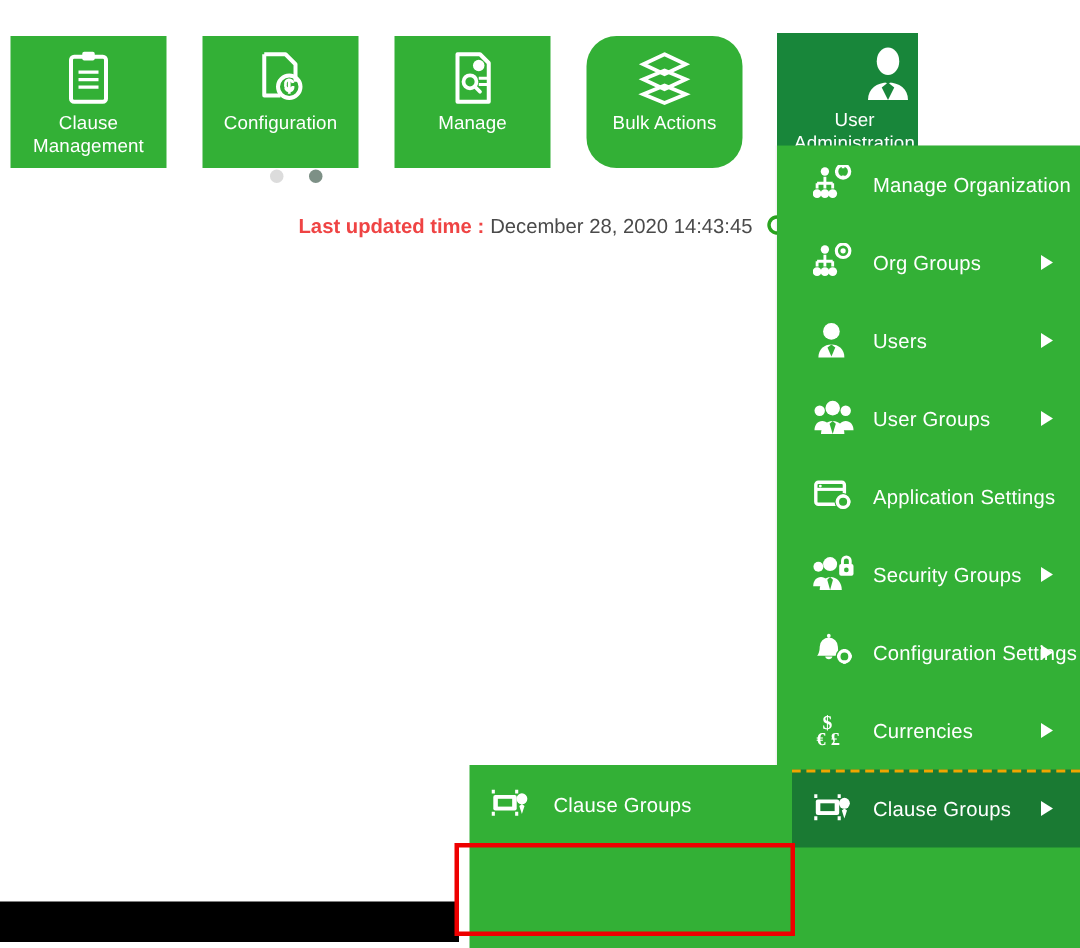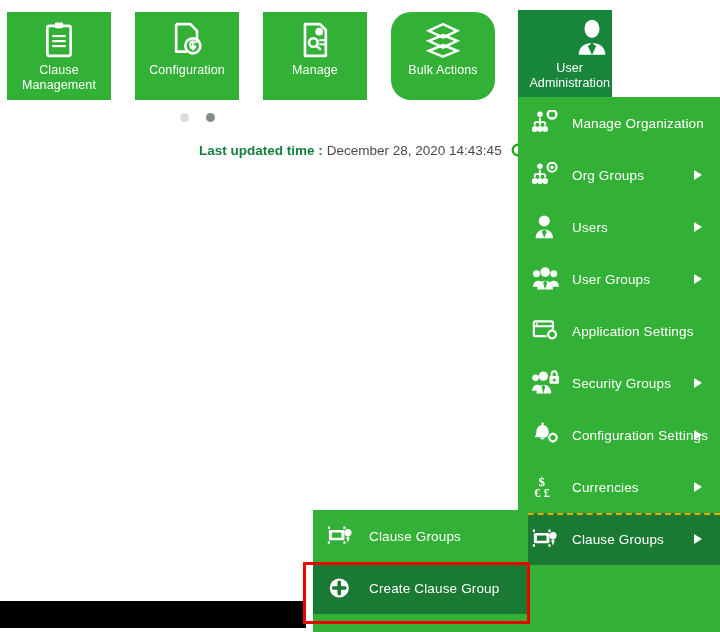--- a/index.html
+++ b/index.html
@@ -5,21 +5,21 @@
   * { box-sizing: border-box; margin: 0; padding: 0; }
   html, body {
     width: 720px; height: 632px;
     background: #ffffff;
     font-family: "Liberation Sans", sans-serif;
     overflow: hidden;
   }
   #root { position: relative; width: 720px; height: 632px; background: #fff; }
 
   
-  .tilebar { position: absolute; left: 0; top: 4px; width: 720px; height: 90px; }
+  .tilebar { position: absolute; left: 0; top: 16px; width: 720px; height: 90px; }
   .tile {
     position: absolute; top: 8px; width: 104px; height: 88px;
     background: #33B036; color: #ffffff;
     display: flex; flex-direction: column; align-items: center; justify-content: flex-start;
     padding-top: 8px;
   }
   .tile.active { background: #18863A; height: 96px; top: 6px; }
   .tile .ticon { width: 40px; height: 40px; display: block; margin-bottom: 3px; }
   .tile .tlabel {
     font-size: 12.5px; line-height: 14.5px; text-align: center;
@@ -31,35 +31,35 @@
   .dots { position: absolute; left: 180px; top: 113px; display: flex; gap: 17px; }
   .dot { width: 9px; height: 9px; border-radius: 50%; background: #dcdcdc; }
   .dot.on { background: #7d9086; }
 
   
   .lastrow {
     position: absolute; left: 199px; top: 140px;
     display: flex; align-items: center; font-size: 13.5px; color: #444;
     white-space: nowrap;
   }
-  .lastrow .lbl { font-weight: bold; color: #15803d; }
+  .lastrow .lbl { font-weight: bold; color: #ef4444; }
   .lastrow .val { color: #4a4a4a; margin-left: 4px; }
   .refresh-ic { margin-left: 8px; width: 16px; height: 16px; display: block; }
   .vdiv { width: 1px; height: 20px; background: #d7d7d7; margin: 0 9px; }
   .etext { font-weight: bold; color: #333; font-size: 13.5px; }
 
   
   .menu {
     position: absolute; left: 518px; top: 97px; width: 202px; height: 535px;
     background: #33B036;
     box-shadow: -1px 0 0 rgba(0,0,0,.05);
   }
   .mi {
     position: relative; height: 52px; display: flex; align-items: center;
-    color: #ffffff; padding-left: 14px; cursor: pointer;
+    color: #ffffff; padding-left: 24px; cursor: pointer;
   }
   .mi .micon { width: 28px; height: 26px; flex: 0 0 28px; margin-right: 12px; }
   .mi .mlabel { font-size: 13.5px; letter-spacing: .15px; }
   .mi .caret {
     position: absolute; right: 18px; top: 50%; transform: translateY(-50%);
     width: 0; height: 0; border-left: 8px solid #ffffff;
     border-top: 5.5px solid transparent; border-bottom: 5.5px solid transparent;
   }
   .mi.hl { background: #1A7A33; }
   .mi.hl::before {
@@ -293,26 +293,19 @@
     <div class="smi">
       <svg class="micon" viewBox="0 0 32 30">
         <rect x="2" y="8" width="18" height="12" rx="1.6" fill="#fff"></rect>
         <rect x="5.5" y="11" width="11" height="6" fill="#33B036"></rect>
         <path d="M2 7 v-3 M20 7 v-3 M2 21 v3 M20 21 v3" stroke="#fff" stroke-width="2.4"></path>
         <circle cx="24" cy="11" r="4.2" fill="#fff"></circle>
         <path d="M24 15 l-2 1.6 l2 6 l2-6 z" fill="#fff"></path>
       </svg>
       <span class="mlabel">Clause Groups</span>
     </div>
-    <div class="smi hl">
-      <svg class="micon" viewBox="0 0 32 30">
-        <circle cx="14" cy="15" r="11" fill="#fff"></circle>
-        <path d="M14 8.5 v13 M7.5 15 h13" stroke="#1A7A33" stroke-width="4.2" stroke-linecap="round"></path>
-      </svg>
-      <span class="mlabel">Create Clause Group</span>
-    </div>
   </div>
 
   <div class="annot"></div>
 
   <div class="blackbar"></div>
 
 </div>
 
 </body></html>

